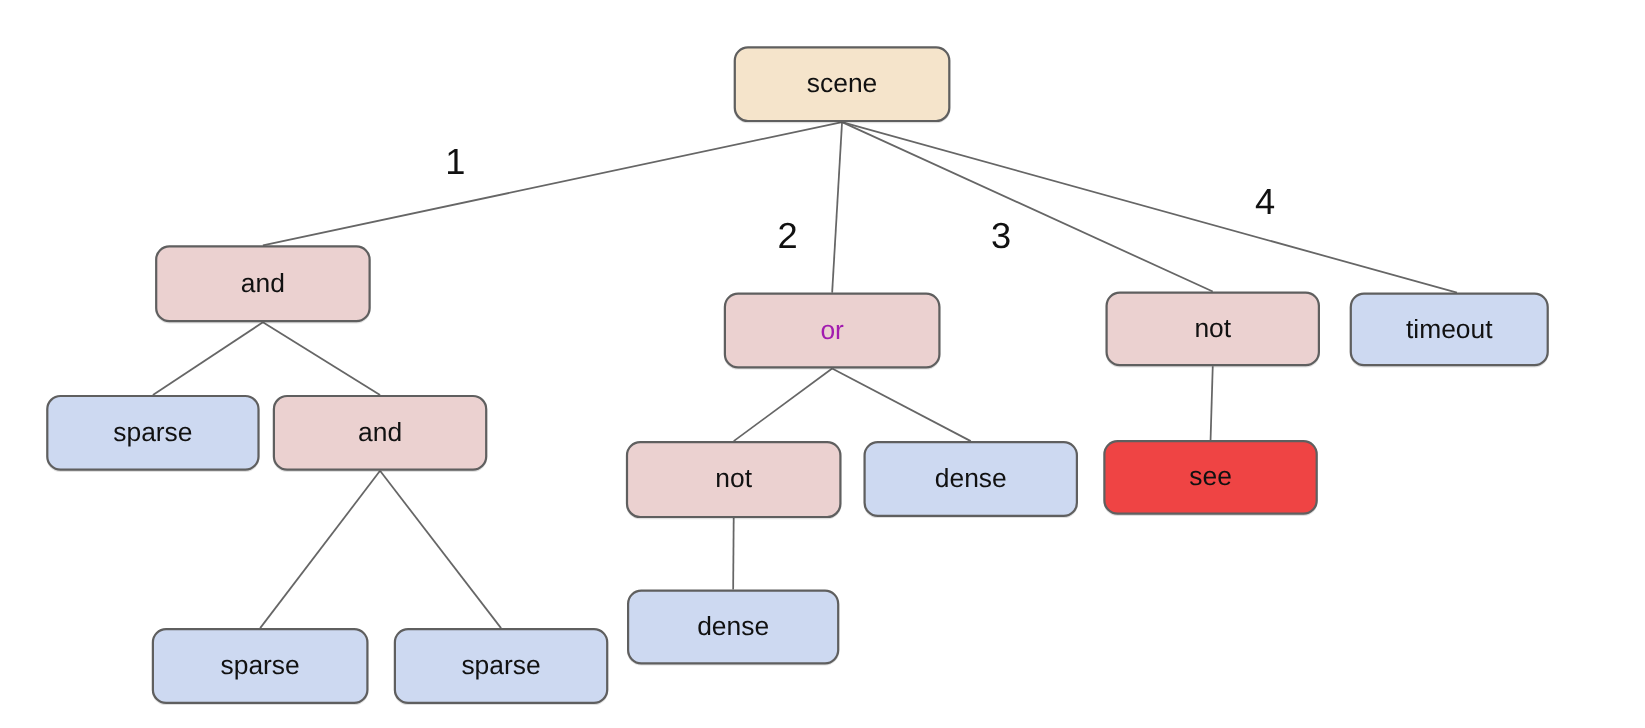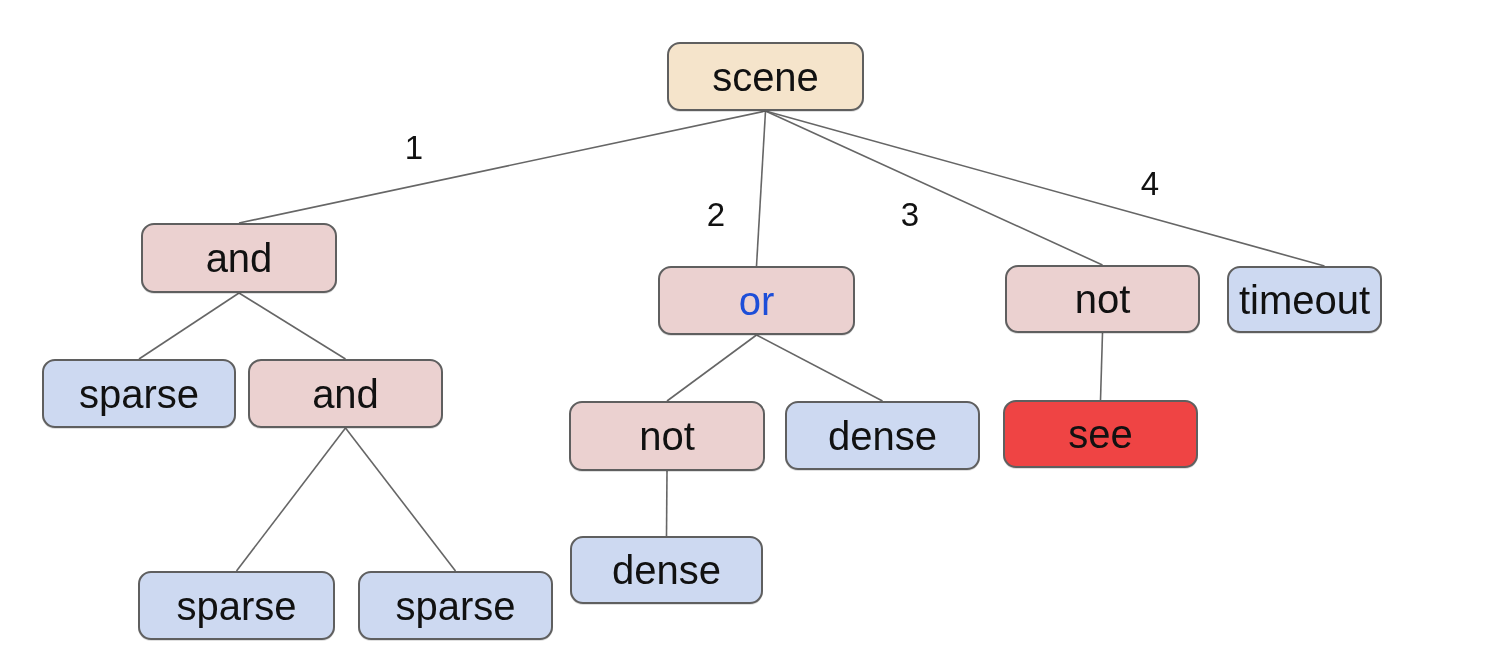--- a/index.html
+++ b/index.html
@@ -23,21 +23,21 @@
     height: 662px;
   }
   .node {
     position: absolute;
     box-sizing: border-box;
     border: 2px solid #5f5f5f;
     border-radius: 13px;
     display: flex;
     align-items: center;
     justify-content: center;
-    font-size: 40px;
+    font-size: 24px;
     line-height: 1;
     color: #111111;
     box-shadow: 0 1px 0 rgba(0,0,0,0.12);
   }
   .edge-label {
     position: absolute;
     transform: translate(-50%, -50%);
     font-size: 33px;
     color: #111111;
     line-height: 1;
@@ -66,27 +66,27 @@
 <div class="edge-label" style="left: 414px; top: 147px; color: rgb(17, 17, 17);">1</div>
     <div class="edge-label" style="left: 716px; top: 214px; color: rgb(17, 17, 17);">2</div>
     <div class="edge-label" style="left: 910px; top: 214px; color: rgb(17, 17, 17);">3</div>
     <div class="edge-label" style="left: 1150px; top: 183px; color: rgb(17, 17, 17);">4</div>
     <div class="node" style="left: 667px; top: 42px; width: 197px; height: 69px; background: rgb(245, 228, 203); border-color: rgb(95, 95, 95); color: rgb(17, 17, 17);">
     <span class="node-label">scene</span>
   </div>
     <div class="node" style="left: 141px; top: 223px; width: 196px; height: 70px; background: rgb(235, 209, 208); border-color: rgb(95, 95, 95); color: rgb(17, 17, 17);">
     <span class="node-label">and</span>
   </div>
-    <div class="node" style="left: 658px; top: 266px; width: 197px; height: 69px; background: rgb(235, 209, 208); border-color: rgb(95, 95, 95); color: #1d4ed8;">
+    <div class="node" style="left: 658px; top: 266px; width: 197px; height: 69px; background: rgb(235, 209, 208); border-color: rgb(95, 95, 95); color: #a21caf;">
     <span class="node-label">or</span>
   </div>
     <div class="node" style="left: 1005px; top: 265px; width: 195px; height: 68px; background: rgb(235, 209, 208); border-color: rgb(95, 95, 95); color: rgb(17, 17, 17);">
     <span class="node-label">not</span>
   </div>
-    <div class="node" style="left: 1227px; top: 266px; width: 155px; height: 67px; background: rgb(205, 217, 241); border-color: rgb(95, 95, 95); color: rgb(17, 17, 17);">
+    <div class="node" style="left: 1227px; top: 266px; width: 181px; height: 67px; background: rgb(205, 217, 241); border-color: rgb(95, 95, 95); color: rgb(17, 17, 17);">
     <span class="node-label">timeout</span>
   </div>
     <div class="node" style="left: 42px; top: 359px; width: 194px; height: 69px; background: rgb(205, 217, 241); border-color: rgb(95, 95, 95); color: rgb(17, 17, 17);">
     <span class="node-label">sparse</span>
   </div>
     <div class="node" style="left: 248px; top: 359px; width: 195px; height: 69px; background: rgb(235, 209, 208); border-color: rgb(95, 95, 95); color: rgb(17, 17, 17);">
     <span class="node-label">and</span>
   </div>
     <div class="node" style="left: 569px; top: 401px; width: 196px; height: 70px; background: rgb(235, 209, 208); border-color: rgb(95, 95, 95); color: rgb(17, 17, 17);">
     <span class="node-label">not</span>

